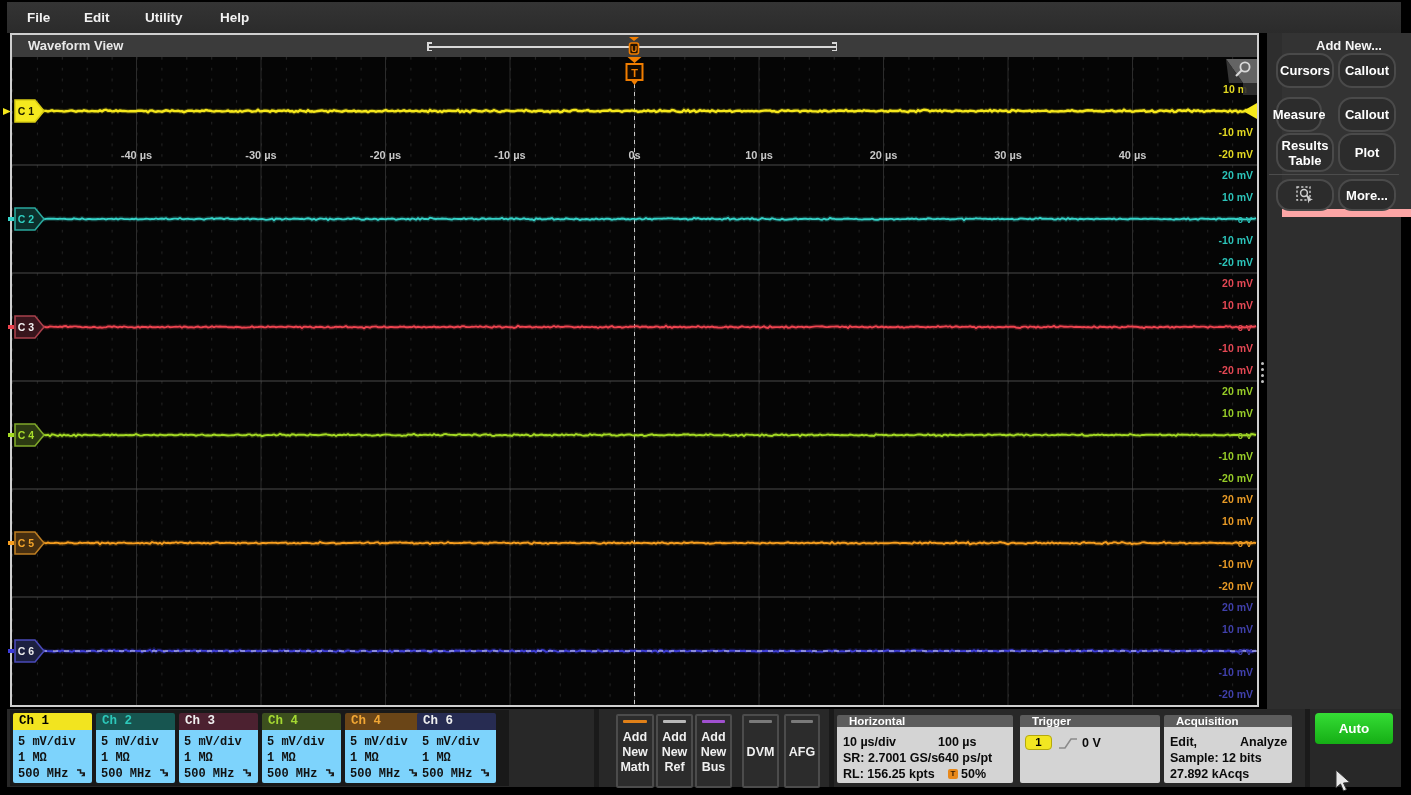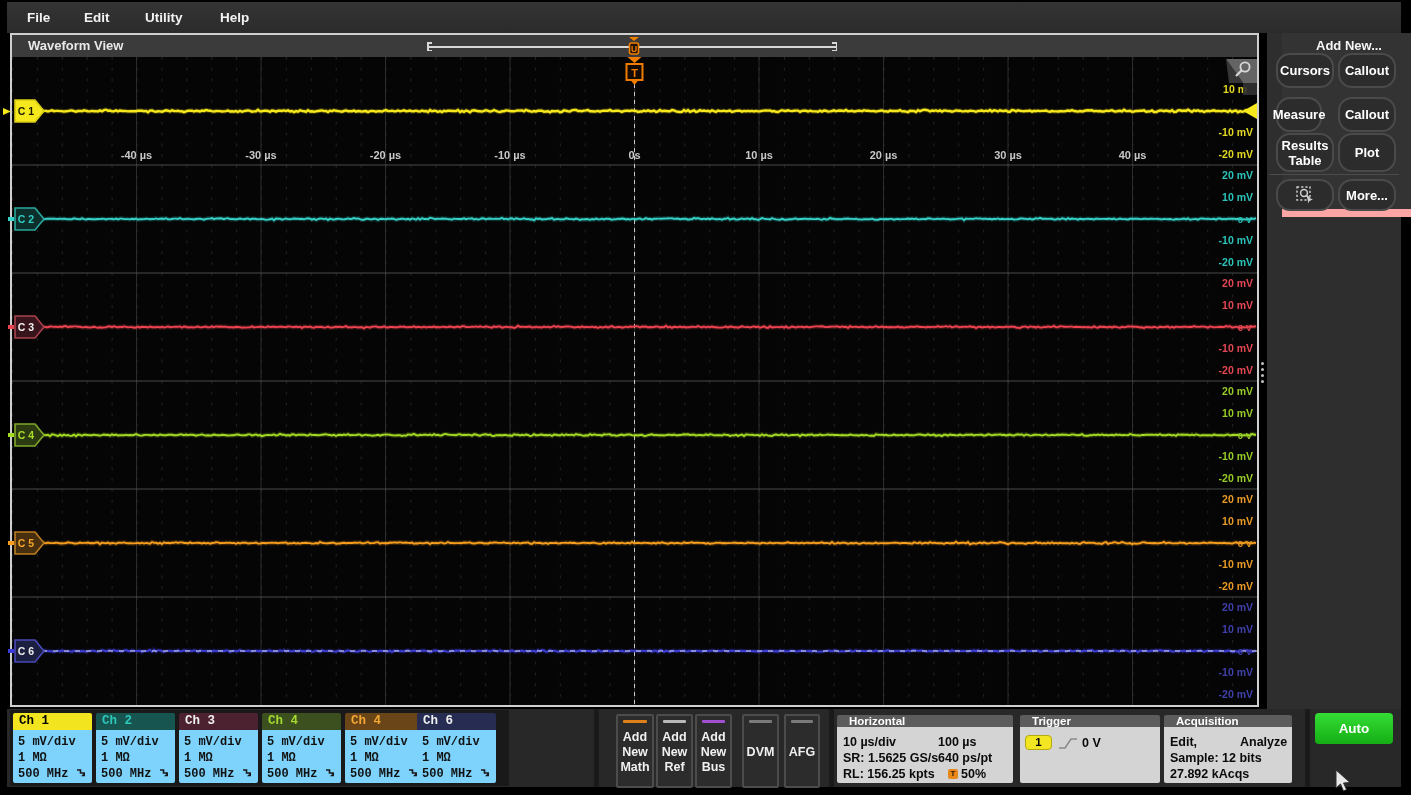--- a/index.html
+++ b/index.html
@@ -278,21 +278,21 @@
         <span style="line-height:60px">AFG</span>
       </div>
     </div>
   <div class="groove" style="left:822px"></div>
 
   <div class="panel" style="left:830px;width:176px">
     <div class="ph">Horizontal</div>
     <div class="pb">
       <span class="abs" style="left:6px;top:7px">10 µs/div</span>
         <span class="abs" style="left:101px;top:7px">100 µs</span>
-      <span class="abs" style="left:6px;top:23px">SR: 1.5625 GS/s</span>
+      <span class="abs" style="left:6px;top:23px">SR: 2.7001 GS/s</span>
         <span class="abs" style="left:101px;top:23px">640 ps/pt</span>
       <span class="abs" style="left:6px;top:39px">RL: 156.25 kpts</span>
       <span class="abs" style="left:111px;top:42px;width:10px;height:10px;background:#e8881a;border-radius:2px;color:#301800;font-size:8px;font-weight:bold;text-align:center;line-height:10px">T</span>
       <span class="abs" style="left:124px;top:39px">50%</span>
     </div>
   </div>
 
   <div class="panel" style="left:1013px;width:140px">
     <div class="ph">Trigger</div>
     <div class="pb">

